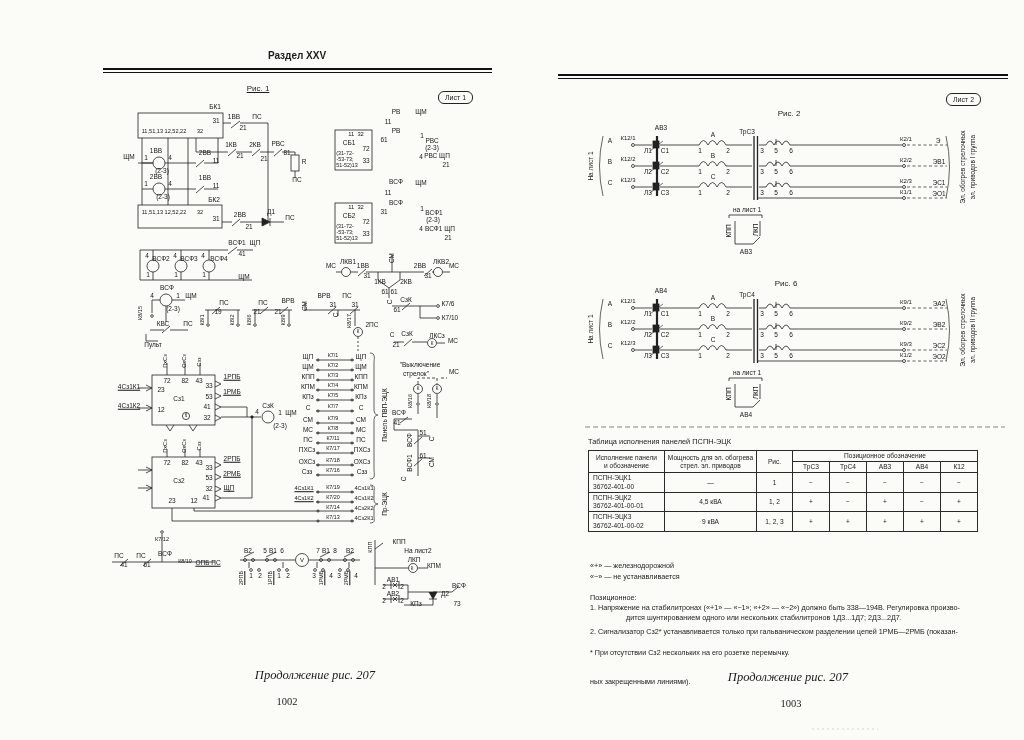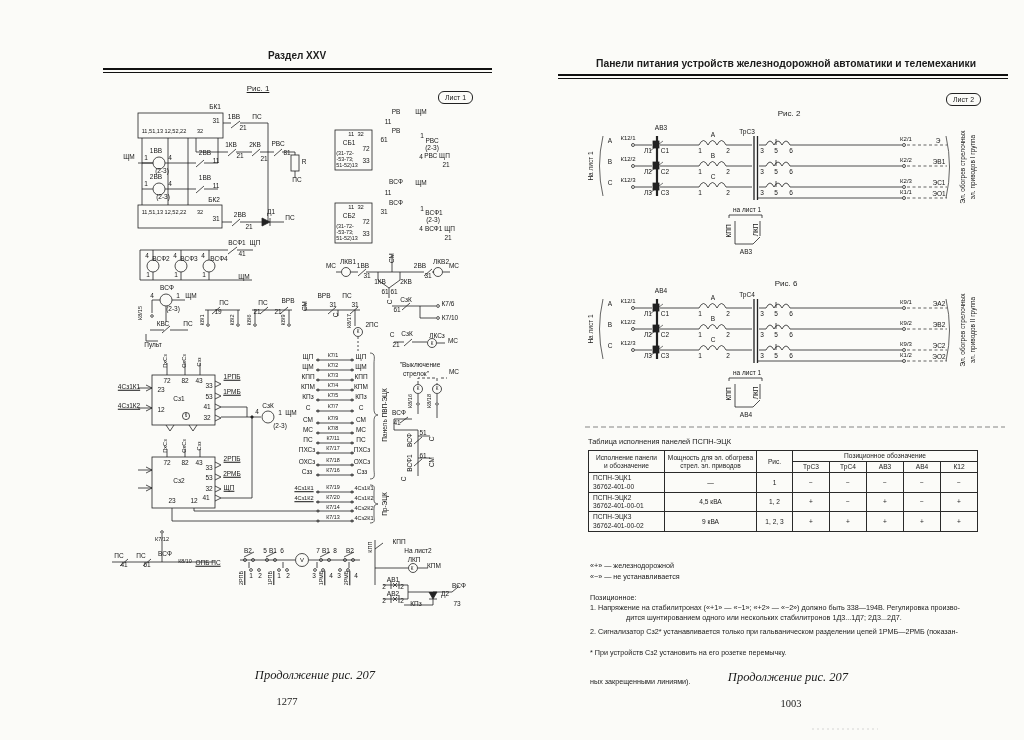--- a/index.html
+++ b/index.html
@@ -594,23 +594,22 @@
       <span class="lbl v" style="left: 756px; top: 393px;">ЛКП</span>
       <span class="lbl" style="left: 746px; top: 415px;">АВ4</span>
     </div>
 
   <div class="abs ctr hdr" style="left:297px;top:50px;">Раздел XXV</div>
   <div class="rule" style="left:103px;top:68px;width:389px;height:1.6px;"></div>
   <div class="rule" style="left:103px;top:71.5px;width:389px;height:0.6px;"></div>
   <div class="abs ctr figlbl" style="left:258px;top:84px;">Рис. 1</div>
   <div class="sheetbox" style="left:438px;top:91px;">Лист 1</div>
   <div class="abs ctr caption" style="left:315px;top:668px;">Продолжение рис. 207</div>
-  <div class="abs ctr pageno" style="left:287px;top:696px;">1277</div>
-
-  <div class="abs ctr" style="left:786px;top:58px;font-weight:bold;font-size:10.3px;">Панели питания устройств железнодорожной автоматики и телемеханики</div>
+  <div class="abs ctr pageno" style="left:287px;top:696px;">1002</div>
+
   <div class="rule" style="left:558px;top:74px;width:450px;height:1.6px;"></div>
   <div class="rule" style="left:558px;top:77.5px;width:450px;height:0.6px;"></div>
   <div class="sheetbox" style="left:946px;top:93px;">Лист 2</div>
   <div class="abs ctr" style="left:789px;top:109px;font-size:8px;">Рис. 2</div>
   <div class="abs ctr" style="left:786px;top:279px;font-size:8px;">Рис. 6</div>
 
   <div class="abs tbl-title" style="left:588px;top:437px;">Таблица исполнения панелей ПСПН-ЭЦК</div>
   <table class="spec abs" style="left:588px;top:450px;width:389px;">
     <colgroup>
         <col style="width:76px">
@@ -669,18 +668,18 @@
   </tbody>
     </table>
 
   <div class="note-line" style="left:590px;top:562px;">«+» — железнодорожной</div>
   <div class="note-line" style="left:590px;top:573px;">«−» — не устанавливается</div>
   <div class="note-line" style="left:590px;top:594px;">Позиционное:</div>
   <div class="note-line" style="left:590px;top:604px;">1. Напряжение на стабилитронах («+1» — «−1»; «+2» — «−2») должно быть 338—194В. Регулировка произво-</div>
   <div class="note-line" style="left:590px;top:614px;margin-left:36px;">дится шунтированием одного или нескольких стабилитронов 1Д3...1Д7; 2Д3...2Д7.</div>
   <div class="note-line" style="left:590px;top:628px;">2. Сигнализатор Сз2* устанавливается только при гальваническом разделении цепей 1РМБ—2РМБ (показан-</div>
   <div class="note-line" style="left:590px;top:638px;margin-top:40px;">ных закрещенными линиями).</div>
-  <div class="note-line" style="left:590px;top:649px;">* При устройств Сз2 установить на его розетке перемычку.</div>
+  <div class="note-line" style="left:590px;top:649px;">* При отсутствии Сз2 нескольких на его розетке перемычку.</div>
 
   <div class="abs ctr caption" style="left:788px;top:670px;">Продолжение рис. 207</div>
   <div class="abs ctr pageno" style="left:791px;top:698px;">1003</div>
 
 </div>
 
 </body></html>

